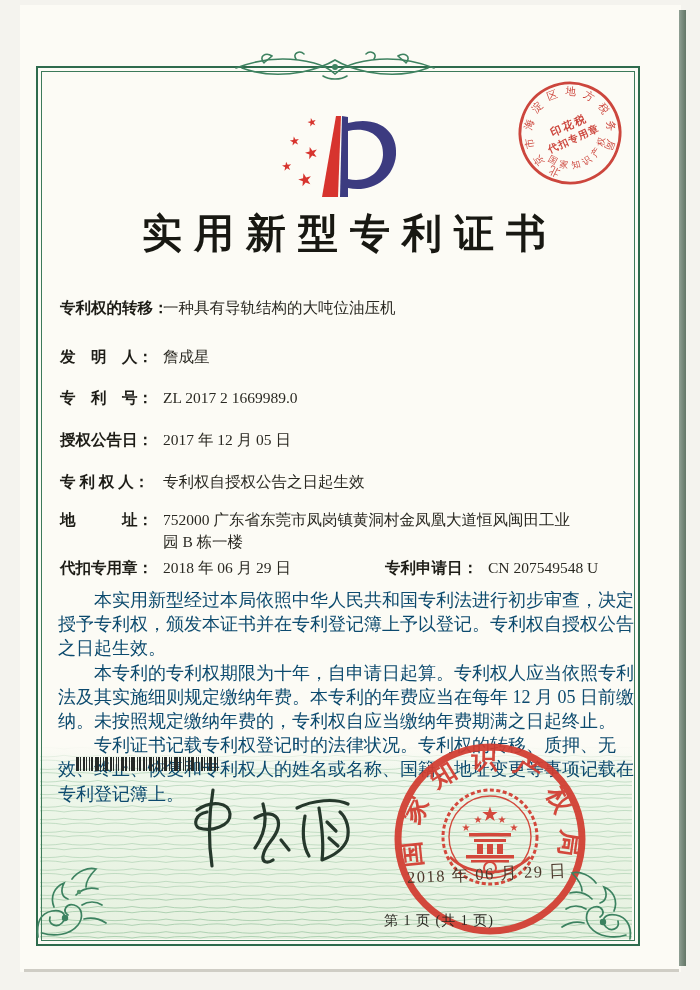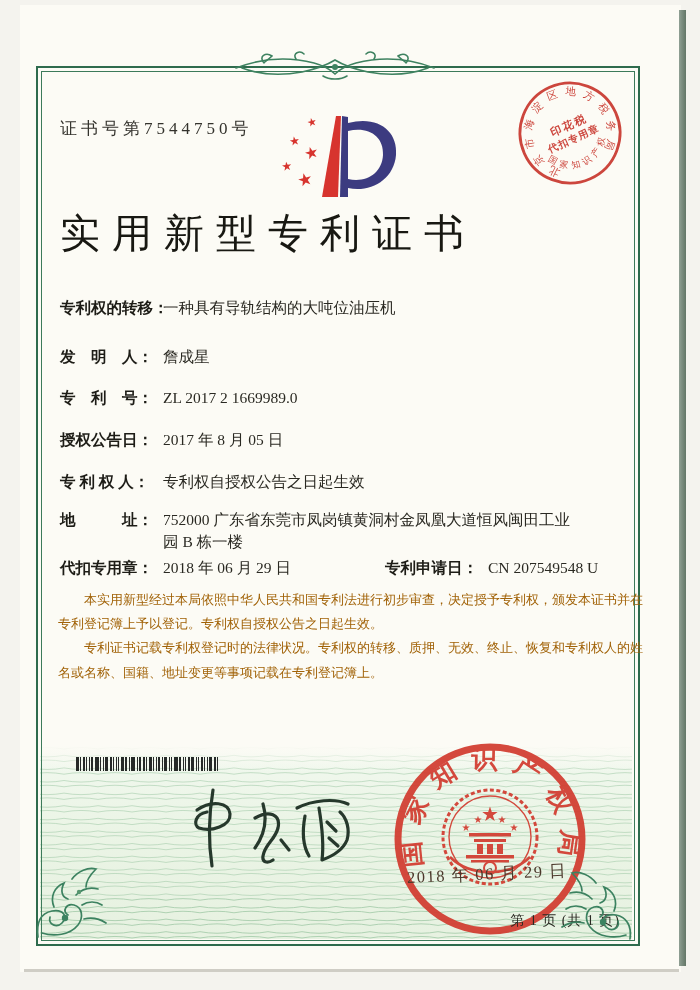--- a/index.html
+++ b/index.html
@@ -10,40 +10,40 @@
         background:linear-gradient(90deg,#7c8f82,#49604f);opacity:.85;}
   .page-edge-b{position:absolute;left:24px;top:969px;width:655px;height:3px;background:#cfcdc5;}
   .frame{position:absolute;left:36px;top:66px;width:600px;height:876px;
         border:2.2px solid #2e6b4d;pointer-events:none;}
   .frame-inner{position:absolute;inset:3px;border:1.2px solid #3c7a5a;}
   .green-zone{position:absolute;left:40px;top:746px;width:592px;height:193px;
         background:linear-gradient(180deg,rgba(240,248,238,.9),rgba(223,240,219,.6) 45%,rgba(210,232,205,.5));}
   .green-fade{position:absolute;left:0;top:0;width:100%;height:26px;
         background:linear-gradient(180deg,#fcfbf5,rgba(252,251,245,0));}
   .cert-no{position:absolute;left:60px;top:117px;font-size:17px;letter-spacing:4px;color:#33322c;}
-  .title{position:absolute;left:60px;top:206px;width:580px;text-align:left;
-        font-size:40px;font-weight:400;letter-spacing:12px;color:#181812;}
+  .title{position:absolute;left:60px;top:206px;width:580px;text-align:center;
+        font-size:40px;font-weight:700;letter-spacing:12px;color:#181812;}
   .row{position:absolute;left:60px;width:580px;font-size:15.5px;color:#2a2922;line-height:22px;}
   .flabel{position:absolute;left:0;top:0;font-weight:700;color:#1d1c16;white-space:pre;}
   .fvalue{position:absolute;left:103px;top:0;width:470px;}
   .fvalue.addr{width:412px;}
   .pair2-label{position:absolute;left:325px;top:0;font-weight:700;color:#1d1c16;}
   .pair2-value{position:absolute;left:428px;top:0;}
-  .paras{position:absolute;left:58px;top:588px;width:586px;font-size:13px;
-        line-height:24.2px;color:#a16207;}
+  .paras{position:absolute;left:58px;top:588px;width:586px;font-size:18px;
+        line-height:24.2px;color:#0c4a6e;}
   .paras p{margin:0;text-indent:2em;}
   .barcode{position:absolute;left:76px;top:757px;height:14px;display:flex;align-items:stretch;}
   .barcode div{background:#262a28;}
   .signer{position:absolute;left:80px;top:804px;font-size:17.5px;letter-spacing:5px;
         color:#23221c;line-height:36px;}
   .sig-svg{position:absolute;left:185px;top:778px;}
   .seal-svg{position:absolute;left:392px;top:741px;}
   .seal-date{position:absolute;left:407px;top:863px;width:180px;font-size:16.5px;
         letter-spacing:1.5px;color:#4b382b;transform:rotate(-2.5deg);}
-  .footer{position:absolute;left:60px;top:912px;width:560px;text-align:right;
+  .footer{position:absolute;left:60px;top:912px;width:560px;text-align:center;
         padding-left:198px;font-size:14px;color:#2a2922;letter-spacing:1px;box-sizing:border-box;}
   .logo-svg{position:absolute;left:268px;top:103px;}
   .tax-svg{position:absolute;left:516px;top:79px;transform:rotate(-24deg);}
   .orn-top{position:absolute;left:228px;top:50px;}
   .orn-bl{position:absolute;left:32px;top:861px;}
   .orn-br{position:absolute;left:556px;top:871px;transform:scaleX(-1);}
   svg text{font-family:"Liberation Serif","DejaVu Serif",serif;}
   .arc-outer{font-size:10.5px;letter-spacing:7px;fill:#c9372e;}
   .arc-inner{font-size:9px;letter-spacing:4px;fill:#c9372e;}
   .stamp-c1{font-size:11px;letter-spacing:2px;fill:#c9372e;font-weight:700;}
@@ -103,21 +103,20 @@
     <g stroke="#3e8260" fill="none" stroke-width="1.6" stroke-linecap="round">
       <path d="M8 18 C34 8 58 6 86 13 C97 16 103 20 107 24 C111 20 117 16 128 13 C156 6 180 8 206 18"></path>
       <path d="M14 18 C30 24 52 26 74 22 C88 19 99 15 107 10 C115 15 126 19 140 22 C162 26 184 24 200 18"></path>
       <path d="M36 13 C30 6 38 2 44 6 C40 10 36 12 36 13 M178 13 C184 6 176 2 170 6 C174 10 178 12 178 13"></path>
       <path d="M68 9 C64 3 72 0 76 4 M146 9 C150 3 142 0 138 4"></path>
       <circle cx="107" cy="17" r="3" fill="#3e8260" stroke="none"></circle>
       <path d="M95 26 C101 30 113 30 119 26"></path>
     </g>
   </svg>
 
-  <div class="cert-no">证书号第7544750号</div>
 
   <svg class="logo-svg" width="140" height="102" viewBox="0 0 140 102">
     <g fill="#d7342e">
       <text x="40" y="24" font-size="11" transform="rotate(-14 40 24)">★</text>
       <text x="22" y="43" font-size="12" transform="rotate(-10 22 43)">★</text>
       <text x="38" y="57" font-size="16" transform="rotate(-16 38 57)">★</text>
       <text x="14" y="68" font-size="12" transform="rotate(-8 14 68)">★</text>
       <text x="31" y="84" font-size="17" transform="rotate(-14 31 84)">★</text>
     </g>
     <polygon points="68,13 73,13 70,94 54,94" fill="#d7342e"></polygon>
@@ -148,39 +147,40 @@
   <div class="row" style="top:346px">
     <span class="flabel">发　明　人：</span>
     <span class="fvalue">詹成星</span>
   </div>
   <div class="row" style="top:387px">
     <span class="flabel">专　利　号：</span>
     <span class="fvalue">ZL 2017 2 1669989.0</span>
   </div>
   <div class="row" style="top:429px">
     <span class="flabel">授权公告日：</span>
-    <span class="fvalue">2017 年 8 月 05 日</span>
+    <span class="fvalue">2017 年 12 月 05 日</span>
   </div>
   <div class="row" style="top:471px">
     <span class="flabel">专 利 权 人：</span>
     <span class="fvalue">专利权自授权公告之日起生效</span>
   </div>
   <div class="row" style="top:509px">
     <span class="flabel">地　　　址：</span>
     <span class="fvalue addr">752000 广东省东莞市凤岗镇黄洞村金凤凰大道恒风闽田工业园 B 栋一楼</span>
   </div>
   <div class="row" style="top:557px">
     <span class="flabel">代扣专用章：</span>
     <span class="fvalue">2018 年 06 月 29 日</span>
     <span class="pair2-label">专利申请日：</span>
     <span class="pair2-value">CN 207549548 U</span>
   </div>
 
   <div class="paras">
     <p>本实用新型经过本局依照中华人民共和国专利法进行初步审查，决定授予专利权，颁发本证书并在专利登记簿上予以登记。专利权自授权公告之日起生效。</p>
+    <p>本专利的专利权期限为十年，自申请日起算。专利权人应当依照专利法及其实施细则规定缴纳年费。本专利的年费应当在每年 12 月 05 日前缴纳。未按照规定缴纳年费的，专利权自应当缴纳年费期满之日起终止。</p>
     <p>专利证书记载专利权登记时的法律状况。专利权的转移、质押、无效、终止、恢复和专利权人的姓名或名称、国籍、地址变更等事项记载在专利登记簿上。</p>
   </div>
 
   <div class="barcode" id="barcode">
       <div style="width: 3px; margin-right: 1px;"></div>
       <div style="width: 1px; margin-right: 2px;"></div>
       <div style="width: 2px; margin-right: 1px;"></div>
       <div style="width: 1px; margin-right: 2px;"></div>
       <div style="width: 1px; margin-right: 1px;"></div>
       <div style="width: 2px; margin-right: 2px;"></div>

